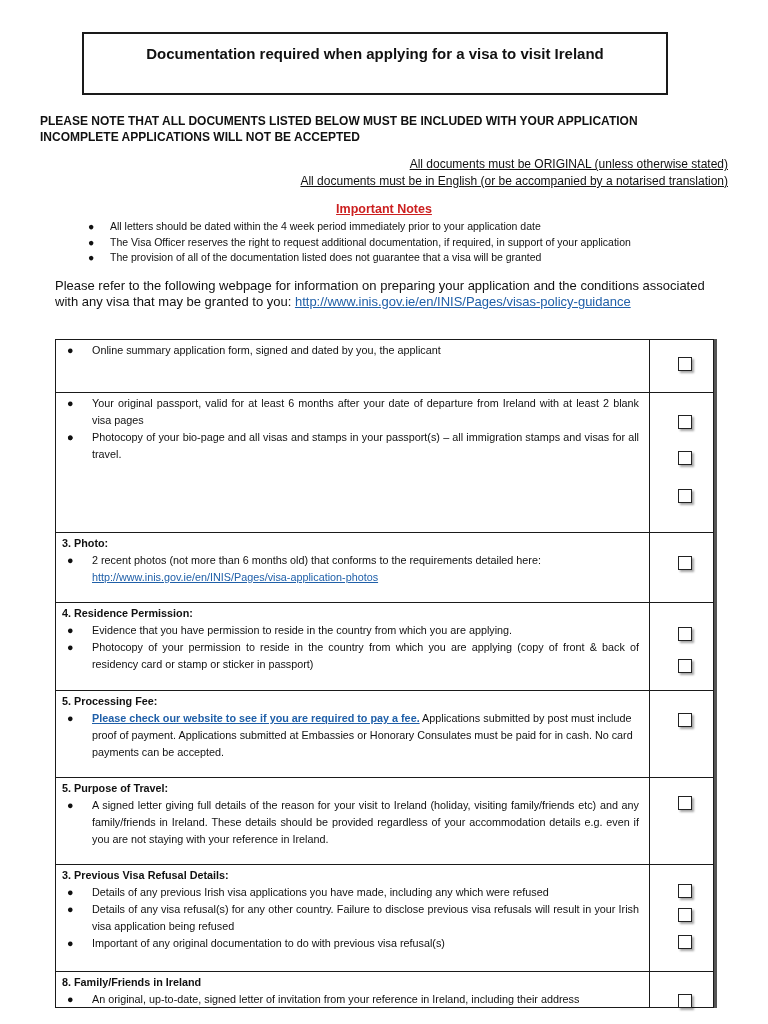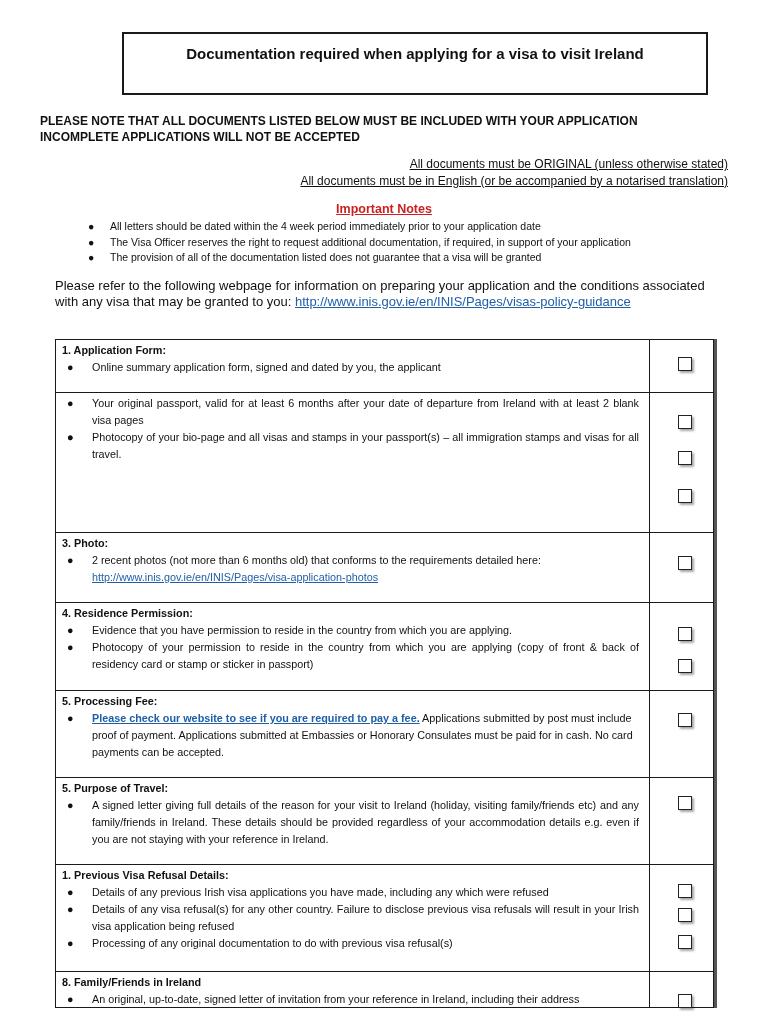--- a/index.html
+++ b/index.html
@@ -1,21 +1,21 @@
 <!DOCTYPE html>
 <html><head>
 <meta charset="utf-8">
 <style>
   html, body { margin:0; padding:0; background:#ffffff; }
   body { width:768px; height:1024px; position:relative; overflow:hidden;
          font-family:"Liberation Sans", sans-serif; color:#111; }
   .title-box { position:absolute; left:82px; top:32px; width:586px; height:63px;
                border:2px solid #1a1a1a; box-sizing:border-box;
                text-align:center; font-weight:bold; font-size:15px; line-height:21px;
-               padding-top:9px;margin-left:40px; }
+               padding-top:9px; }
   .notice { position:absolute; left:40px; width:688px; text-align:left;
             font-weight:bold; font-size:12px; line-height:16px; }
   .orig { position:absolute; left:40px; width:688px; text-align:right;
           font-size:12px; line-height:15px; text-decoration:underline; }
   .imp-title { position:absolute; left:40px; width:688px; top:202px; text-align:center;
                font-weight:bold; font-size:12.5px; color:#cc1f1f; text-decoration:underline; }
   .imp-list { position:absolute; left:88px; top:219px; margin:0; padding:0; list-style:none;
               font-size:10.5px; line-height:15.5px; }
   .imp-list li { position:relative; padding-left:22px; }
   .imp-list li .dot { position:absolute; left:0; top:0; }
@@ -58,21 +58,20 @@
 </ul>
 
 <div class="refer">
   <span>Please refer to the following webpage for information on preparing your application and the conditions associated with any visa that may be granted to you: </span><a class="link">http://www.inis.gov.ie/en/INIS/Pages/visas-policy-guidance</a>
 </div>
 
 <div class="table">
 
   <div class="row first" style="height:52px">
     <div class="cell-main">
-      <div class="sec-title">1. Application Form:</div>
       <ul class="items">
         <li><span class="dot">●</span><span>Online summary application form, signed and dated by you, the applicant</span></li>
       </ul>
     </div>
     <div class="cell-check">
         <div class="cb" style="top:17px"></div>
       </div>
   </div>
 
   <div class="row" style="height:139px">
@@ -135,25 +134,25 @@
         <li><span class="dot">●</span><span>A signed letter giving full details of the reason for your visit to Ireland (holiday, visiting family/friends etc) and any family/friends in Ireland. These details should be provided regardless of your accommodation details e.g. even if you are not staying with your reference in Ireland.</span></li>
       </ul>
     </div>
     <div class="cell-check">
         <div class="cb" style="top:18px"></div>
       </div>
   </div>
 
   <div class="row" style="height:106px">
     <div class="cell-main">
-      <div class="sec-title">1. Previous Visa Refusal Details:</div>
+      <div class="sec-title">3. Previous Visa Refusal Details:</div>
       <ul class="items">
         <li><span class="dot">●</span><span>Details of any previous Irish visa applications you have made, including any which were refused</span></li>
         <li><span class="dot">●</span><span>Details of any visa refusal(s) for any other country. Failure to disclose previous visa refusals will result in your Irish visa application being refused</span></li>
-        <li><span class="dot">●</span><span>Processing of any original documentation to do with previous visa refusal(s)</span></li>
+        <li><span class="dot">●</span><span>Important of any original documentation to do with previous visa refusal(s)</span></li>
       </ul>
     </div>
     <div class="cell-check">
       <div class="cb" style="top:19px"></div>
       <div class="cb" style="top:43px"></div>
       <div class="cb" style="top:70px"></div>
     </div>
   </div>
 
   <div class="row" style="height:35px">

